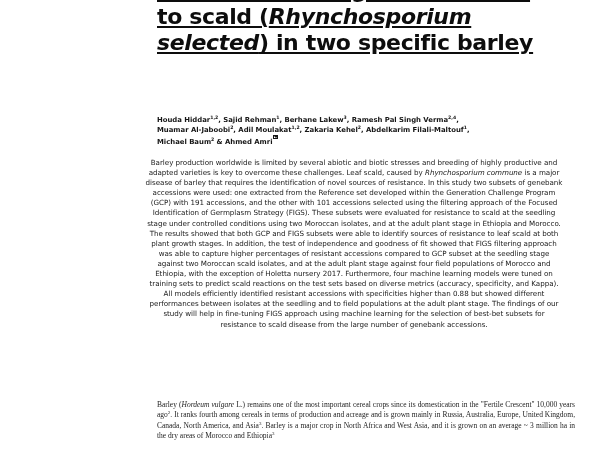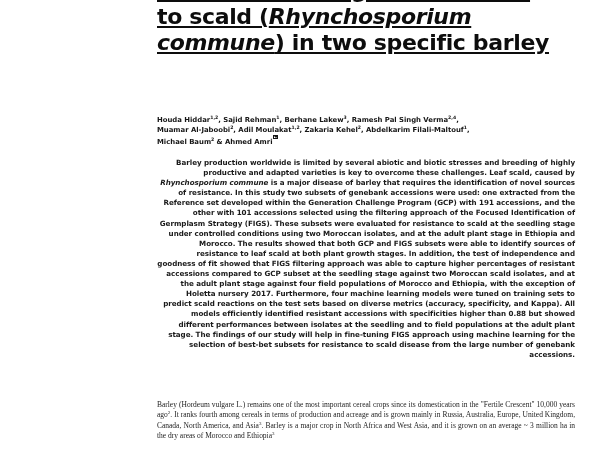--- a/index.html
+++ b/index.html
@@ -83,62 +83,62 @@
     width: 0;
     height: 0;
     border-left: 2.4px solid transparent;
     border-right: 2.4px solid transparent;
     border-top: 2.1px solid #161616;
   }
 
   
   .abstract {
     position: absolute;
-    left: 157px;
+    left: 145px;
     top: 158px;
     width: 418px;
     font-family: "DejaVu Sans", sans-serif;
-    font-weight: bold;
+    font-weight: normal;
     font-size: 7.15px;
     line-height: 10.1px;
     letter-spacing: -0.035px;
     color: #1a1a1a;
-    text-align: right;
+    text-align: center;
   }
   .abstract .it { font-style: italic; }
 
   
   .body-text {
     position: absolute;
     left: 157px;
     top: 400px;
     width: 418px;
     font-family: "Liberation Serif", serif;
     font-size: 7.5px;
     line-height: 10.3px;
     color: #1c1c1c;
     text-align: justify;
     letter-spacing: -0.01px;
   }
-  .body-text .it { }
+  .body-text .it { font-style: italic; }
   .body-text sup {
     font-size: 5px;
     vertical-align: super;
     line-height: 0;
   }
 </style>
 </head>
 <body>
 
 <div class="page">
 
   <div class="title-block">
     <div class="title-line">machine learning of resistance</div>
     <div class="title-line">to scald (<span class="it">Rhynchosporium</span></div>
-    <div class="title-line"><span class="it">commune</span>) in two specific barley</div>
+    <div class="title-line"><span class="it">selected</span>) in two specific barley</div>
   </div>
 
   <div class="authors">
     <div>Houda&nbsp;Hiddar<sup>1,2</sup>, Sajid Rehman<sup>1</sup>, Berhane Lakew<sup>3</sup>, Ramesh Pal Singh Verma<sup>2,4</sup>,</div>
     <div>Muamar Al-Jaboobi<sup>2</sup>, Adil Moulakat<sup>1,2</sup>, Zakaria Kehel<sup>2</sup>, Abdelkarim Filali-Maltouf<sup>1</sup>,</div>
     <div>Michael Baum<sup>2</sup> &amp; Ahmed Amri<sup><span class="env-icon"></span></sup></div>
   </div>
 
   <div class="abstract">Barley production worldwide is limited by several abiotic and biotic stresses and breeding of highly productive and adapted varieties is key to overcome these challenges. Leaf scald, caused by <span class="it">Rhynchosporium commune</span> is a major disease of barley that requires the identification of novel sources of resistance. In this study two subsets of genebank accessions were used: one extracted from the Reference set developed within the Generation Challenge Program (GCP) with 191 accessions, and the other with 101 accessions selected using the filtering approach of the Focused Identification of Germplasm Strategy (FIGS). These subsets were evaluated for resistance to scald at the seedling stage under controlled conditions using two Moroccan isolates, and at the adult plant stage in Ethiopia and Morocco. The results showed that both GCP and FIGS subsets were able to identify sources of resistance to leaf scald at both plant growth stages. In addition, the test of independence and goodness of fit showed that FIGS filtering approach was able to capture higher percentages of resistant accessions compared to GCP subset at the seedling stage against two Moroccan scald isolates, and at the adult plant stage against four field populations of Morocco and Ethiopia, with the exception of Holetta nursery 2017. Furthermore, four machine learning models were tuned on training sets to predict scald reactions on the test sets based on diverse metrics (accuracy, specificity, and Kappa). All models efficiently identified resistant accessions with specificities higher than 0.88 but showed different performances between isolates at the seedling and to field populations at the adult plant stage. The findings of our study will help in fine-tuning FIGS approach using machine learning for the selection of best-bet subsets for resistance to scald disease from the large number of genebank accessions.</div>
 

